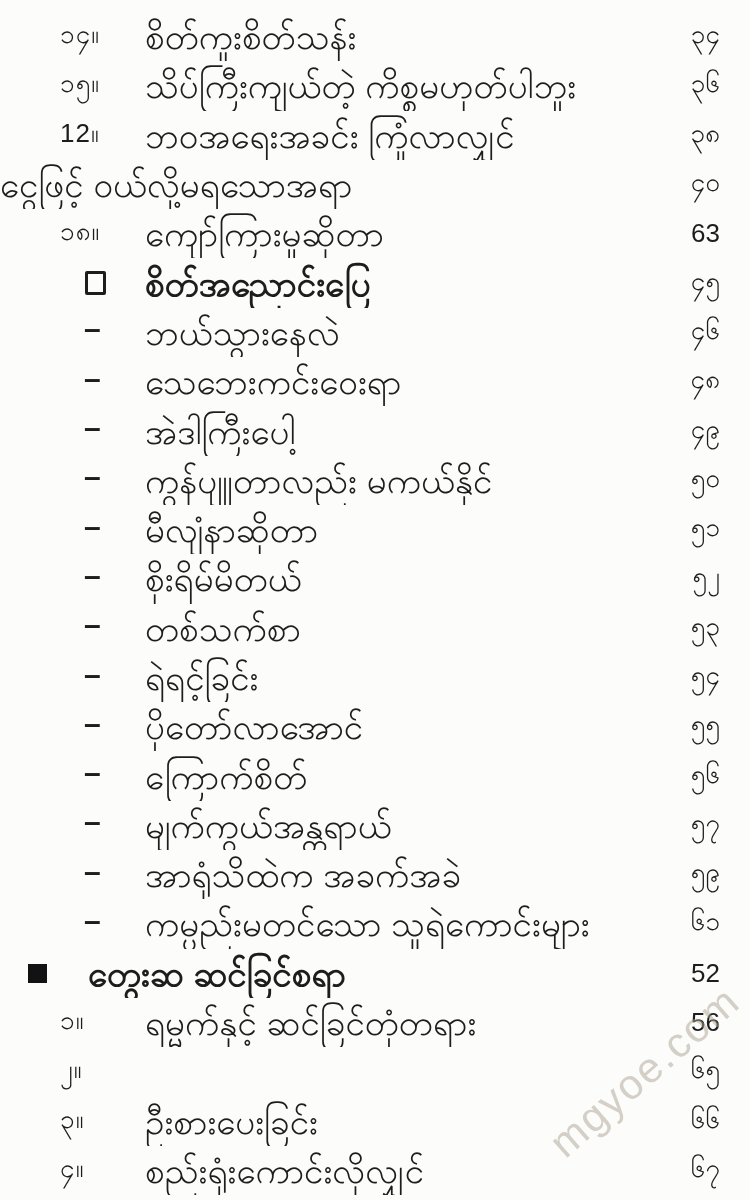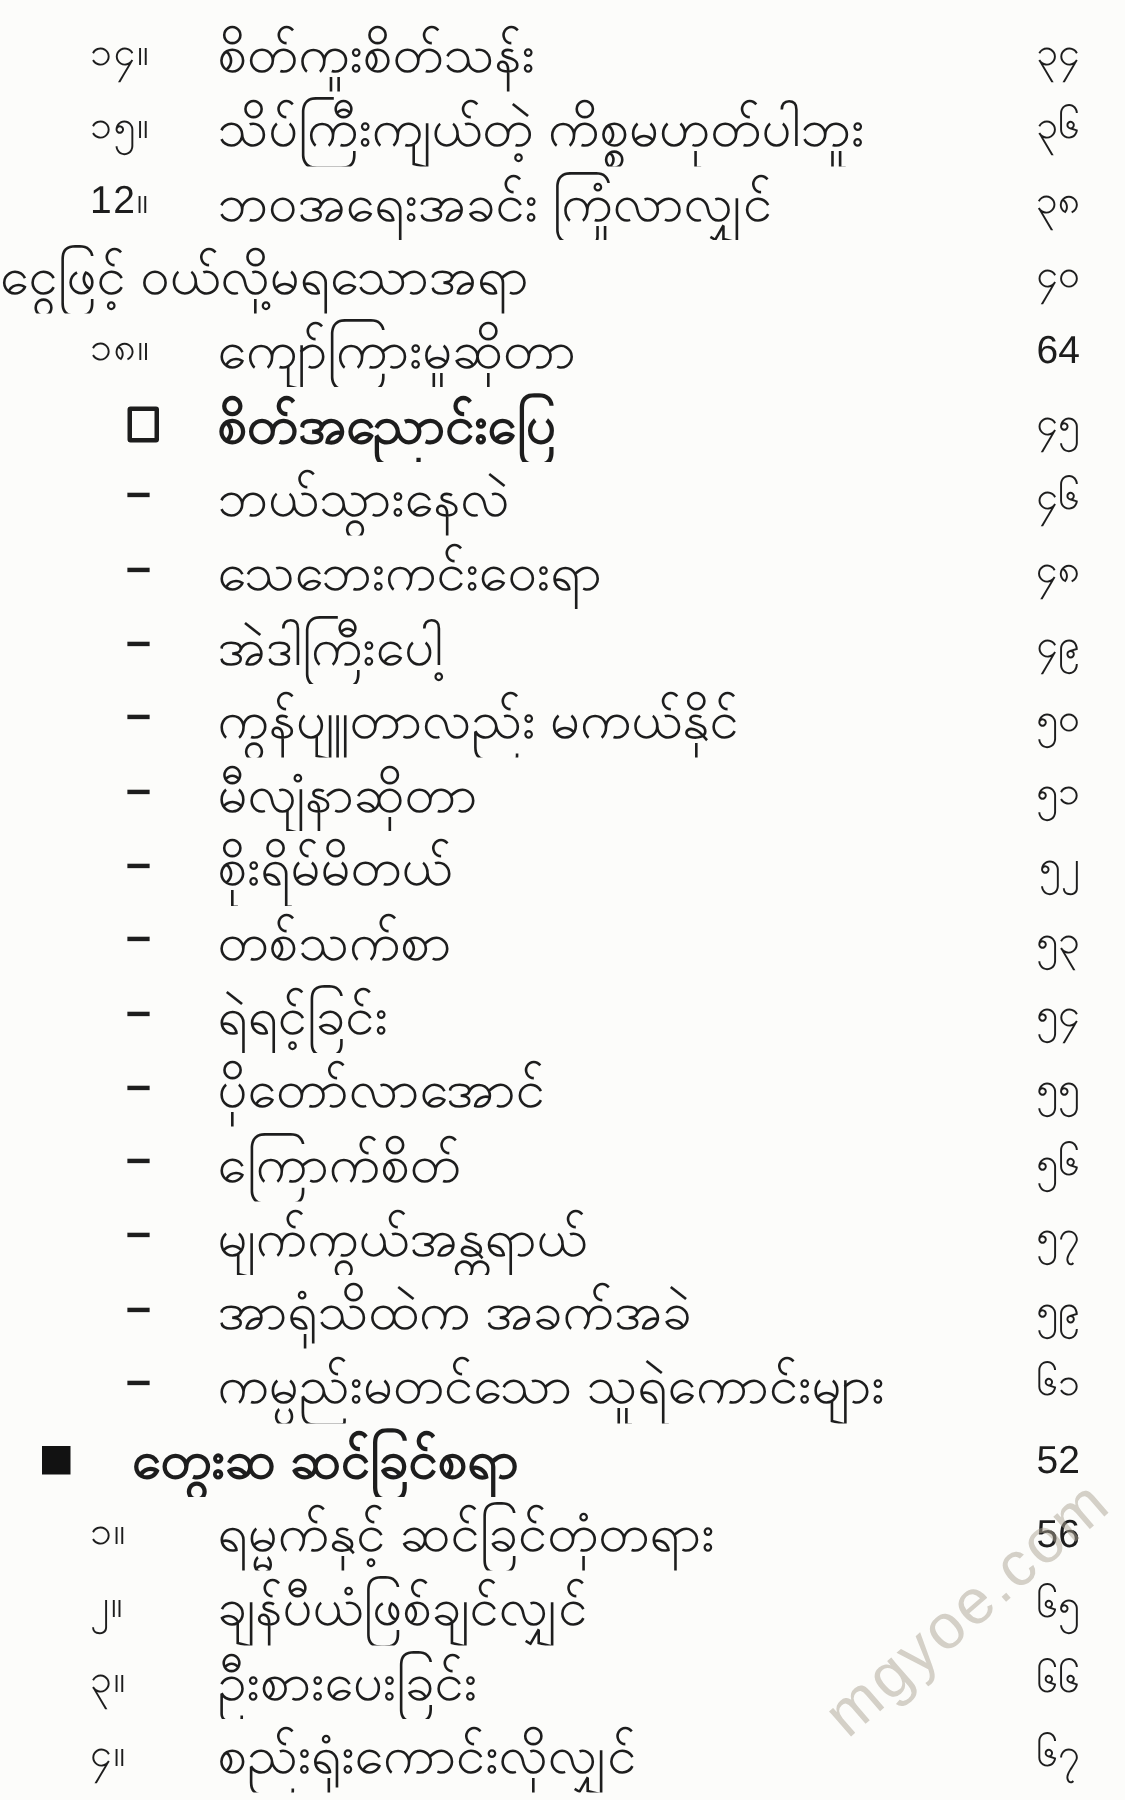--- a/index.html
+++ b/index.html
@@ -122,21 +122,21 @@
   </div>
       <div class="row">
     <span class="title">ငွေဖြင့် ဝယ်လို့မရသောအရာ</span>
     <span class="pagenum">၄၀</span>
   </div>
       <div class="row">
     <span class="mzone">
           <span class="num">၁၈။</span>
         </span>
     <span class="title">ကျော်ကြားမှုဆိုတာ</span>
-    <span class="pagenum">64</span>
+    <span class="pagenum">63</span>
   </div>
       <div class="row bold">
     <span class="mzone">
           <span class="sq-o"></span>
         </span>
     <span class="title">စိတ်အညောင်းပြေ</span>
     <span class="pagenum">၄၅</span>
   </div>
       <div class="row">
     <span class="mzone">
@@ -240,21 +240,20 @@
     <span class="mzone">
           <span class="num">၁။</span>
         </span>
     <span class="title">ရမ္မက်နှင့် ဆင်ခြင်တုံတရား</span>
     <span class="pagenum">56</span>
   </div>
       <div class="row">
     <span class="mzone">
           <span class="num">၂။</span>
         </span>
-    <span class="title">ချန်ပီယံဖြစ်ချင်လျှင်</span>
     <span class="pagenum">၆၅</span>
   </div>
       <div class="row">
     <span class="mzone">
           <span class="num">၃။</span>
         </span>
     <span class="title">ဦးစားပေးခြင်း</span>
     <span class="pagenum">၆၆</span>
   </div>
       <div class="row">

